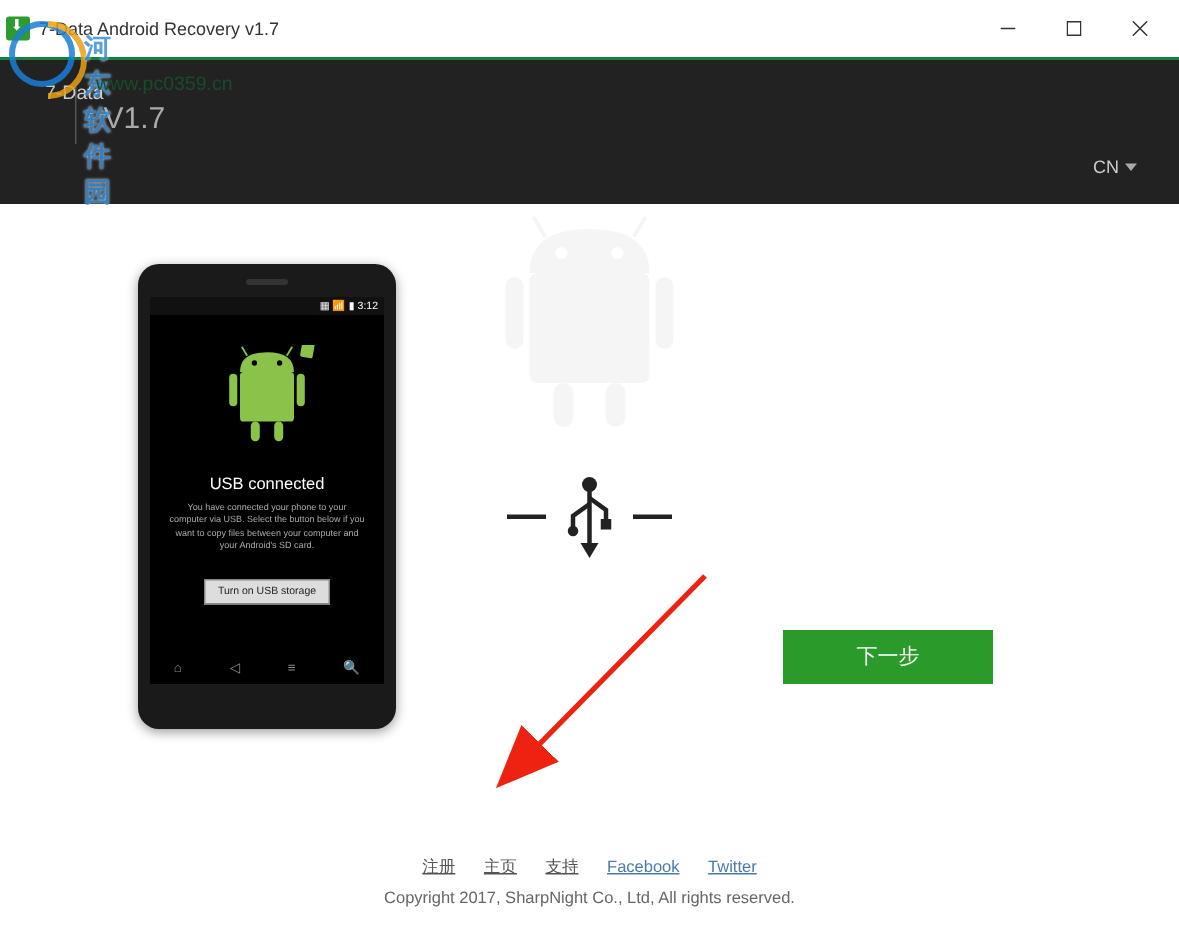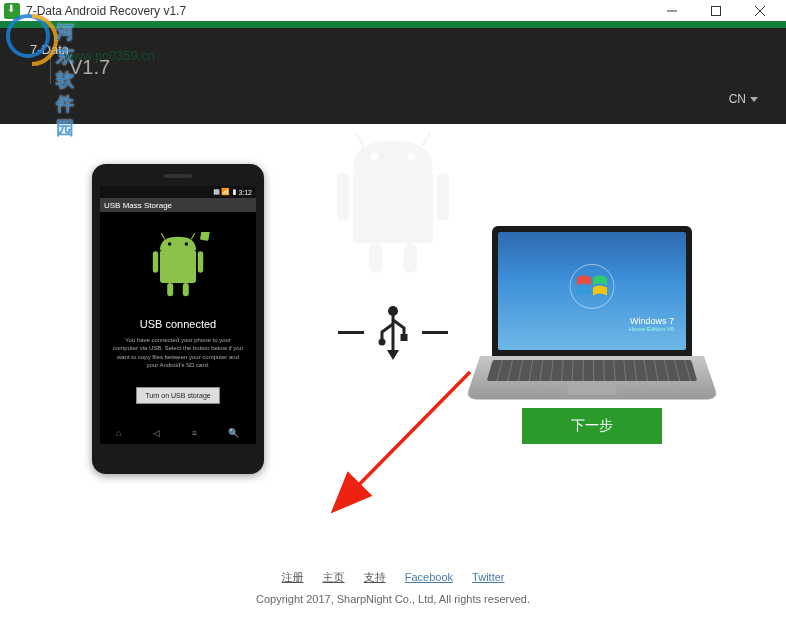--- a/index.html
+++ b/index.html
@@ -1,19 +1,19 @@
 <!DOCTYPE html>
 <html><head>
 <meta charset="utf-8">
 <style>
 * { margin: 0; padding: 0; box-sizing: border-box; font-family: "Microsoft YaHei", Arial, sans-serif; }
 body { width: 786px; height: 623px; background: #fff; position: relative; overflow: hidden; }
 
 
-.titlebar { height: 28px; background: #fff; display: flex; align-items: center; padding: 0 4px; border-bottom: 7px solid #15803d; }
+.titlebar { height: 40px; background: #fff; display: flex; align-items: center; padding: 0 4px; border-bottom: 2px solid #15803d; }
 .titlebar .app-icon { width: 16px; height: 16px; background: #2e9b2e; border-radius: 2px; margin-right: 6px; position: relative; }
 .titlebar .app-icon::after { content: "⬇"; color: #fff; font-size: 10px; position: absolute; top: 0; left: 3px; }
 .titlebar .title { font-size: 12px; color: #333; flex: 1; }
 .titlebar .win-controls { display: flex; }
 .titlebar .win-btn { width: 44px; height: 28px; display: flex; align-items: center; justify-content: center; cursor: pointer; }
 .titlebar .win-btn svg { width: 10px; height: 10px; }
 
 
 .header { height: 96px; background: #222; position: relative; display: flex; align-items: flex-start; padding: 0 28px; }
 .header .brand-small { color: #ccc; font-size: 13px; position: absolute; top: 14px; left: 30px; }
@@ -142,21 +142,20 @@
   <div class="phone">
     <div class="phone-body">
       <div class="phone-speaker"></div>
       <div class="phone-screen">
         <div class="phone-statusbar">
           <span>▦</span>
             <span>📶</span>
             <span>▮</span>
           <span>3:12</span>
         </div>
-        <div class="phone-topbar">USB Mass Storage</div>
         <div class="phone-content">
           <svg class="android-mini" width="64" height="72" viewBox="0 0 100 120">
             <rect x="20" y="30" width="60" height="55" rx="4" fill="#8bc34a"></rect>
             <path d="M20 30 Q20 8 50 8 Q80 8 80 30 Z" fill="#8bc34a"></path>
             <circle cx="36" cy="20" r="3" fill="#000"></circle>
               <circle cx="64" cy="20" r="3" fill="#000"></circle>
             <line x1="28" y1="12" x2="22" y2="2" stroke="#8bc34a" stroke-width="2"></line>
             <line x1="72" y1="12" x2="78" y2="2" stroke="#8bc34a" stroke-width="2"></line>
             <rect x="8" y="32" width="9" height="36" rx="4.5" fill="#8bc34a"></rect>
             <rect x="83" y="32" width="9" height="36" rx="4.5" fill="#8bc34a"></rect>
@@ -186,41 +185,20 @@
       <line x1="17" y1="7" x2="17" y2="46" stroke="#222" stroke-width="3"></line>
       <polyline points="17,20 6,28 6,36" fill="none" stroke="#222" stroke-width="3"></polyline>
       <circle cx="6" cy="38" r="3.5" fill="#222"></circle>
       <polyline points="17,16 28,24 28,32" fill="none" stroke="#222" stroke-width="3"></polyline>
       <rect x="24.5" y="30" width="7" height="7" fill="#222"></rect>
       <polygon points="17,56 11,46 23,46" fill="#222"></polygon>
     </svg>
     <div class="dash"></div>
   </div>
 
-  <div class="laptop">
-    <div class="laptop-screen">
-      <div class="laptop-display">
-        <svg class="win-logo" width="46" height="46" viewBox="0 0 46 46">
-          <circle cx="23" cy="23" r="22" fill="none" stroke="#fff" stroke-width="1" opacity="0.5"></circle>
-          <path d="M8 14 Q14 10 22 14 L22 22 Q14 18 8 22 Z" fill="#e74c3c"></path>
-          <path d="M24 14 Q30 10 38 14 L38 22 Q30 18 24 22 Z" fill="#2ecc71"></path>
-          <path d="M8 24 Q14 20 22 24 L22 32 Q14 28 8 32 Z" fill="#3498db"></path>
-          <path d="M24 24 Q30 20 38 24 L38 32 Q30 28 24 32 Z" fill="#f1c40f"></path>
-        </svg>
-        <div class="win-text">
-          <div>Windows 7</div>
-          <div class="sub">Home Edition V6</div>
-        </div>
-      </div>
-    </div>
-    <div class="laptop-base">
-      <div class="laptop-keys"></div>
-      <div class="laptop-trackpad"></div>
-    </div>
-  </div>
 
 
   <div class="next-btn">下一步</div>
 
   <svg class="red-arrow" width="160" height="160">
     <defs>
       <marker id="ah" markerWidth="12" markerHeight="12" refX="9" refY="5" orient="auto">
         <polygon points="0,0 12,5 0,10" fill="#e21"></polygon>
       </marker>
     </defs>

